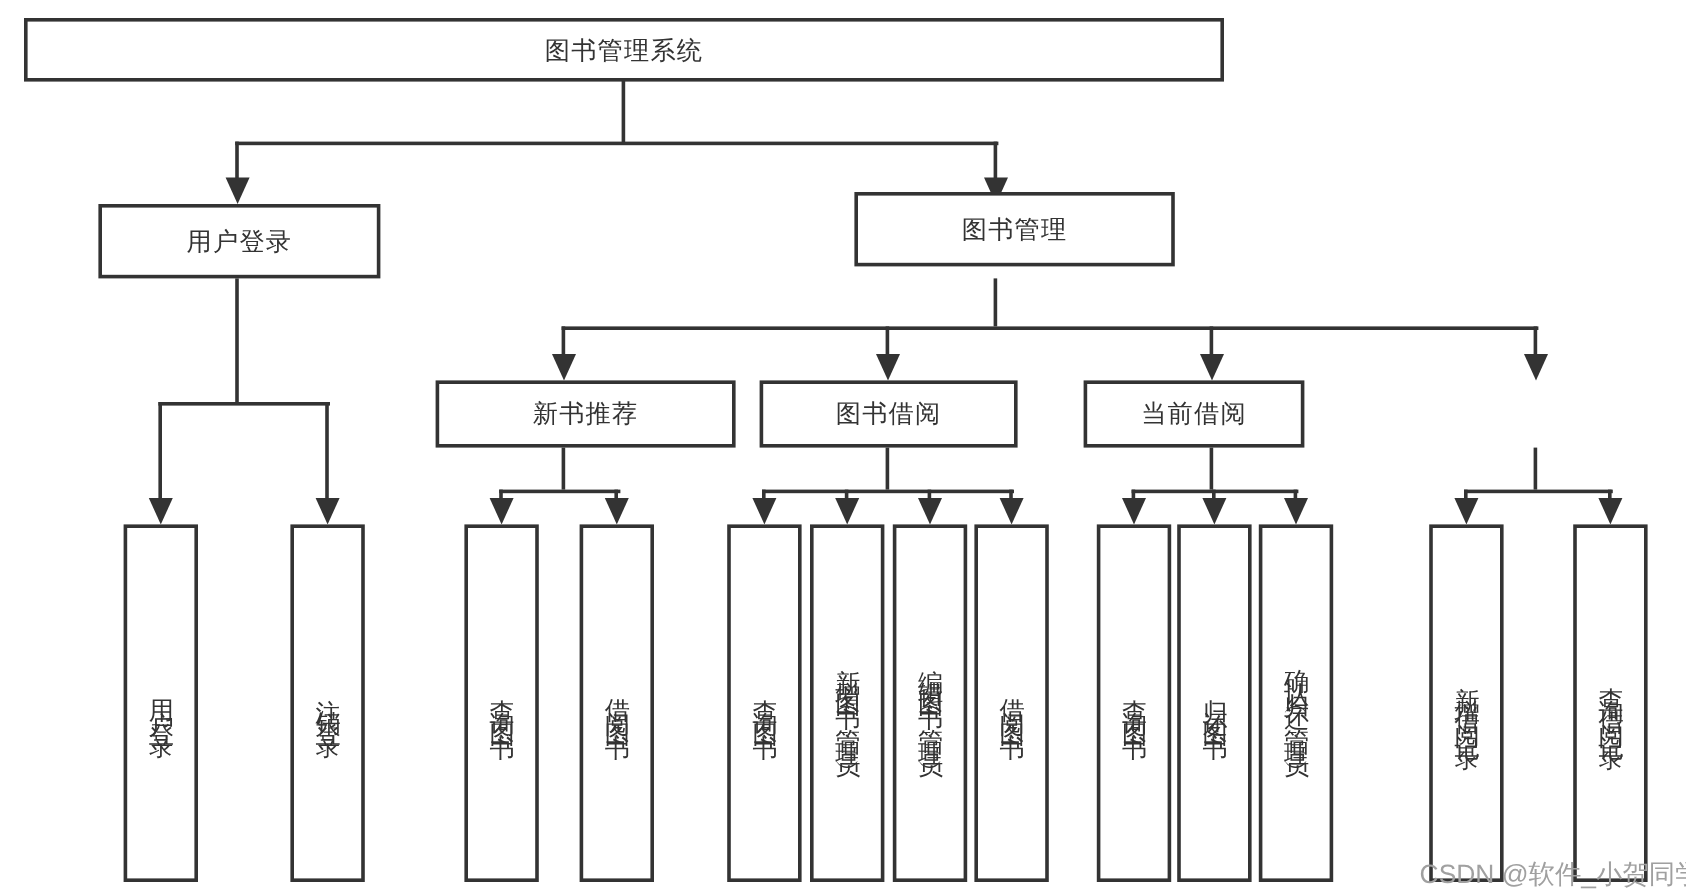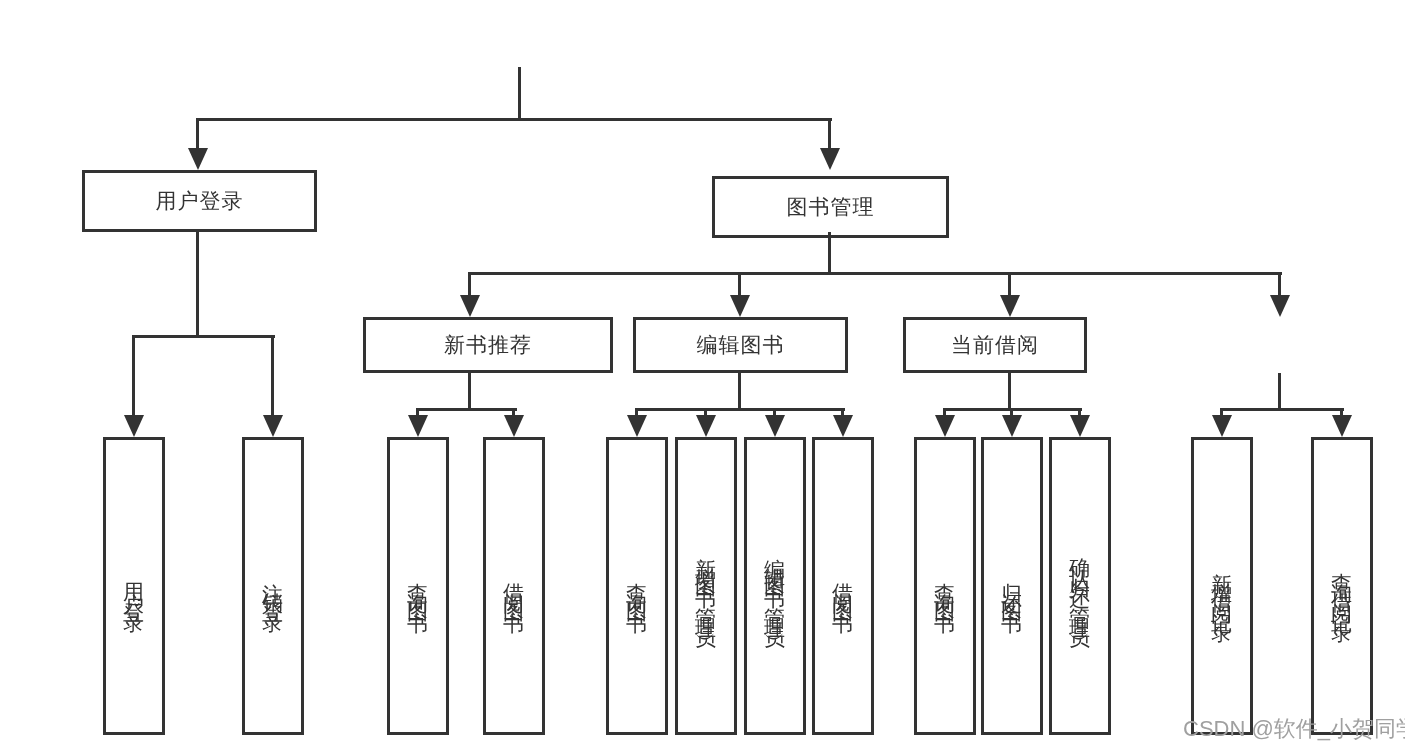--- a/index.html
+++ b/index.html
@@ -52,32 +52,35 @@
     color:#a0a0a0;
     white-space:nowrap;
     z-index:5;
   }
 </style>
 </head>
 <body>
 
 <div class="stage">
 
+  <div class="box" style="left:20px;top:15px;width:1000px;height:53px">
+    <span class="hlabel">图书管理系统</span>
+  </div>
 
   <div class="line" style="left:518px;top:67px;width:3px;height:52px"></div>
   <div class="line" style="left:196px;top:118px;width:636px;height:3px"></div>
   <div class="line" style="left:196px;top:118px;width:3px;height:34px"></div>
   <div class="arrow" style="left:188px;top:148px"></div>
   <div class="line" style="left:828px;top:118px;width:3px;height:34px"></div>
   <div class="arrow" style="left:820px;top:148px"></div>
 
   <div class="box" style="left:82px;top:170px;width:235px;height:62px">
     <span class="hlabel">用户登录</span>
   </div>
-  <div class="box" style="left:712px;top:176px;width:237px;height:62px">
+  <div class="box" style="left:712px;top:160px;width:267px;height:62px">
     <span class="hlabel">图书管理</span>
   </div>
 
   <div class="line" style="left:196px;top:232px;width:3px;height:103px"></div>
   <div class="line" style="left:132px;top:335px;width:143px;height:3px"></div>
   <div class="line" style="left:132px;top:335px;width:3px;height:82px"></div>
   <div class="arrow" style="left:124px;top:415px"></div>
   <div class="line" style="left:271px;top:335px;width:3px;height:82px"></div>
   <div class="arrow" style="left:263px;top:415px"></div>
 
@@ -89,21 +92,21 @@
   <div class="arrow" style="left:730px;top:295px"></div>
   <div class="line" style="left:1008px;top:272px;width:3px;height:26px"></div>
   <div class="arrow" style="left:1000px;top:295px"></div>
   <div class="line" style="left:1278px;top:272px;width:3px;height:26px"></div>
   <div class="arrow" style="left:1270px;top:295px"></div>
 
   <div class="box" style="left:363px;top:317px;width:250px;height:56px">
     <span class="hlabel">新书推荐</span>
   </div>
   <div class="box" style="left:633px;top:317px;width:215px;height:56px">
-    <span class="hlabel">编辑图书</span>
+    <span class="hlabel">图书借阅</span>
   </div>
   <div class="box" style="left:903px;top:317px;width:184px;height:56px">
     <span class="hlabel">当前借阅</span>
   </div>
 
   <div class="line" style="left:468px;top:373px;width:3px;height:35px"></div>
   <div class="line" style="left:416px;top:408px;width:101px;height:3px"></div>
   <div class="line" style="left:416px;top:408px;width:3px;height:10px"></div>
   <div class="arrow" style="left:408px;top:415px"></div>
   <div class="line" style="left:512px;top:408px;width:3px;height:10px"></div>

